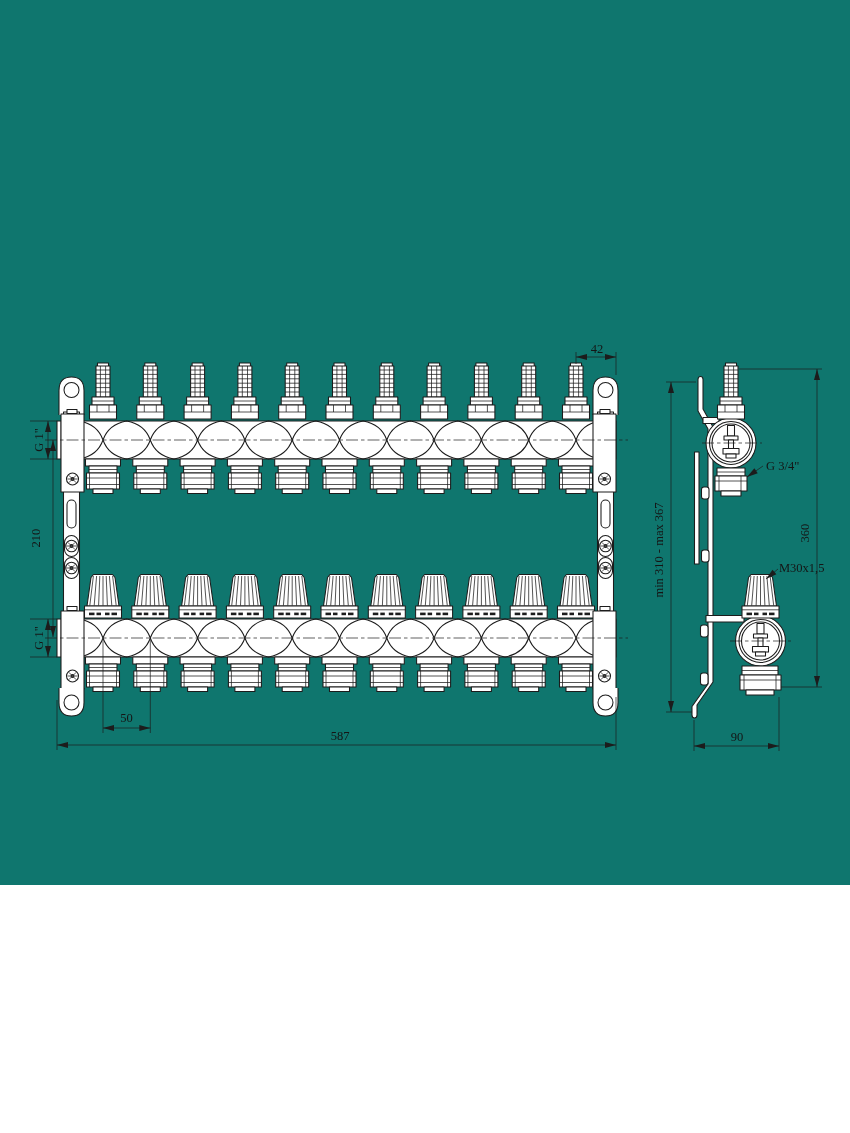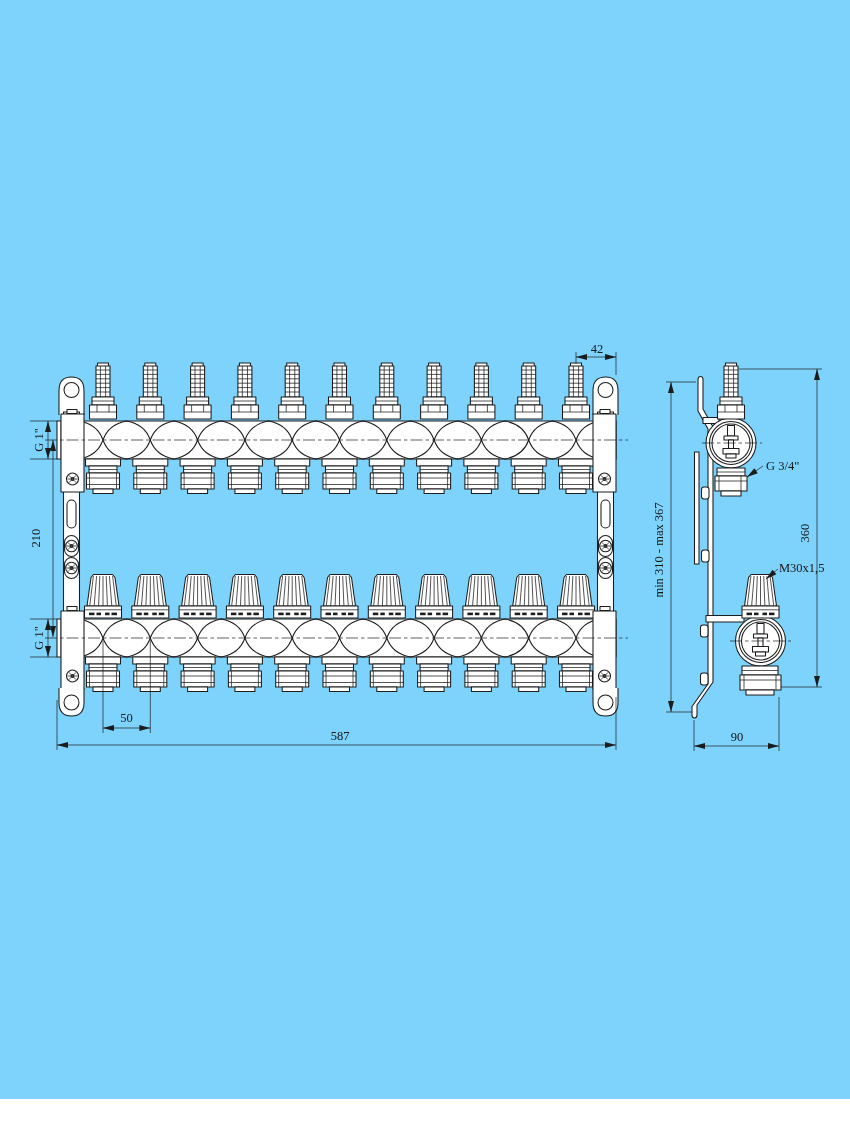--- a/index.html
+++ b/index.html
@@ -1,16 +1,16 @@
 <!DOCTYPE html>
 <html style="--line: #1c1c1c;"><head>
 <meta charset="utf-8">
 <style>
   html,body{margin:0;padding:0;background:#fff}
-  .page{width:850px;height:1099px;position:relative;background:#7dd3fc;overflow:hidden}
+  .page{width:850px;height:885px;position:relative;background:#0f766e;overflow:hidden}
   svg{display:block}
   .o{fill:#fff;stroke:var(--line,#1c1c1c);stroke-width:1.05;stroke-linejoin:round}
   .n{fill:none;stroke:var(--line,#1c1c1c);stroke-width:1.05;stroke-linejoin:round;stroke-linecap:round}
   .t{fill:none;stroke:var(--line,#1c1c1c);stroke-width:.75;stroke-linecap:butt}
   .f{fill:var(--line,#1c1c1c);stroke:none}
   .d{fill:none;stroke:var(--line,#1c1c1c);stroke-width:.7;stroke-dasharray:12 3 3.5 3}
   .dim{fill:none;stroke:var(--line,#1c1c1c);stroke-width:.7}
   text{font-family:"Liberation Serif","DejaVu Serif",serif;font-size:12.5px;fill:#151515}
 </style>
 </head>

